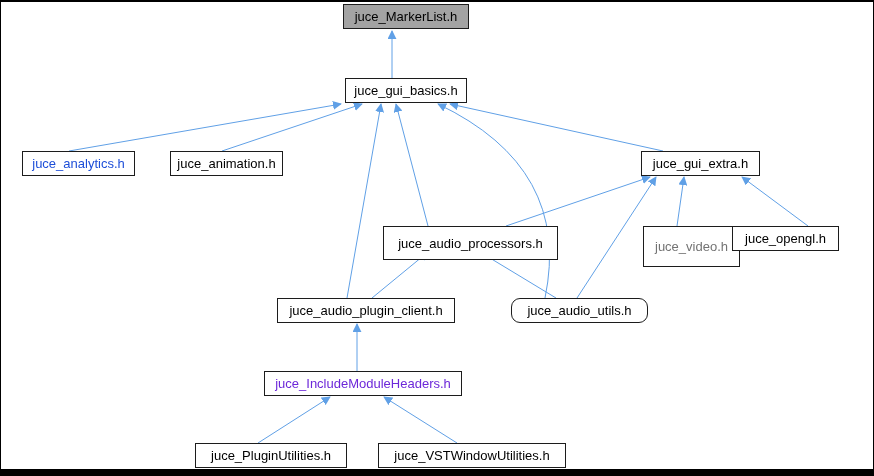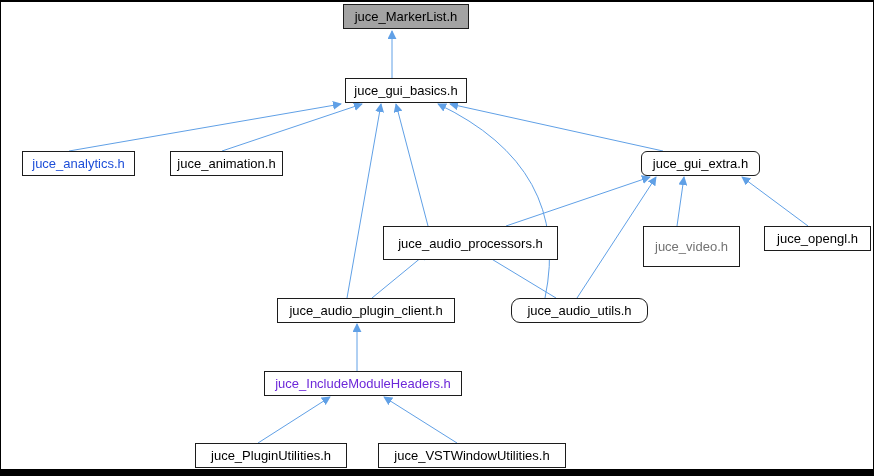--- a/index.html
+++ b/index.html
@@ -70,22 +70,22 @@
     <path d="M357,371 L357,324" fill="none" stroke="#60a0e6" stroke-width="1" marker-end="url(#arrowhead)"></path>
     <path d="M258,443 L330,397" fill="none" stroke="#60a0e6" stroke-width="1" marker-end="url(#arrowhead)"></path>
     <path d="M457,443 L384,397" fill="none" stroke="#60a0e6" stroke-width="1" marker-end="url(#arrowhead)"></path>
   </svg>
 
 <div id="nodes">
     <div class="node" style="left: 329px; top: 4px; width: 126px; height: 25px; background: rgb(163, 163, 163); border-color: rgb(28, 28, 28); color: rgb(0, 0, 0);">juce_MarkerList.h</div>
     <div class="node" style="left: 331px; top: 78px; width: 122px; height: 25px; background: rgb(255, 255, 255); border-color: rgb(28, 28, 28); color: rgb(0, 0, 0);">juce_gui_basics.h</div>
     <div class="node" style="left: 8px; top: 151px; width: 113px; height: 25px; background: rgb(255, 255, 255); border-color: rgb(28, 28, 28); color: #1d4ed8;">juce_analytics.h</div>
     <div class="node" style="left: 156px; top: 151px; width: 113px; height: 25px; background: rgb(255, 255, 255); border-color: rgb(28, 28, 28); color: rgb(0, 0, 0);">juce_animation.h</div>
-    <div class="node" style="left: 627px; top: 151px; width: 119px; height: 25px; background: rgb(255, 255, 255); border-color: rgb(28, 28, 28); color: rgb(0, 0, 0); border-radius: 6px;">juce_gui_extra.h</div>
+    <div class="node" style="left: 627px; top: 151px; width: 119px; height: 25px; background: rgb(255, 255, 255); border-color: rgb(28, 28, 28); color: rgb(0, 0, 0);">juce_gui_extra.h</div>
     <div class="node" style="left: 369px; top: 226px; width: 175px; height: 34px; background: rgb(255, 255, 255); border-color: rgb(28, 28, 28); color: rgb(0, 0, 0);">juce_audio_processors.h</div>
     <div class="node" style="left: 629px; top: 226px; width: 97px; height: 41px; background: rgb(255, 255, 255); border-color: rgb(28, 28, 28); color: #737373;">juce_video.h</div>
-    <div class="node" style="left: 750px; top: 226px; width: 107px; height: 25px; background: rgb(255, 255, 255); border-color: rgb(28, 28, 28); color: rgb(0, 0, 0);">juce_opengl.h</div>
+    <div class="node" style="left: 718px; top: 226px; width: 107px; height: 25px; background: rgb(255, 255, 255); border-color: rgb(28, 28, 28); color: rgb(0, 0, 0);">juce_opengl.h</div>
     <div class="node" style="left: 263px; top: 298px; width: 178px; height: 25px; background: rgb(255, 255, 255); border-color: rgb(28, 28, 28); color: rgb(0, 0, 0);">juce_audio_plugin_client.h</div>
     <div class="node" style="left: 497px; top: 298px; width: 137px; height: 25px; background: rgb(255, 255, 255); border-color: rgb(28, 28, 28); color: rgb(0, 0, 0); border-radius: 9px;">juce_audio_utils.h</div>
     <div class="node" style="left: 250px; top: 371px; width: 198px; height: 25px; background: rgb(255, 255, 255); border-color: rgb(28, 28, 28); color: #6d28d9;">juce_IncludeModuleHeaders.h</div>
     <div class="node" style="left: 181px; top: 443px; width: 152px; height: 25px; background: rgb(255, 255, 255); border-color: rgb(28, 28, 28); color: rgb(0, 0, 0);">juce_PluginUtilities.h</div>
     <div class="node" style="left: 364px; top: 443px; width: 188px; height: 25px; background: rgb(255, 255, 255); border-color: rgb(28, 28, 28); color: rgb(0, 0, 0);">juce_VSTWindowUtilities.h</div>
   </div>
 
 </body></html>

